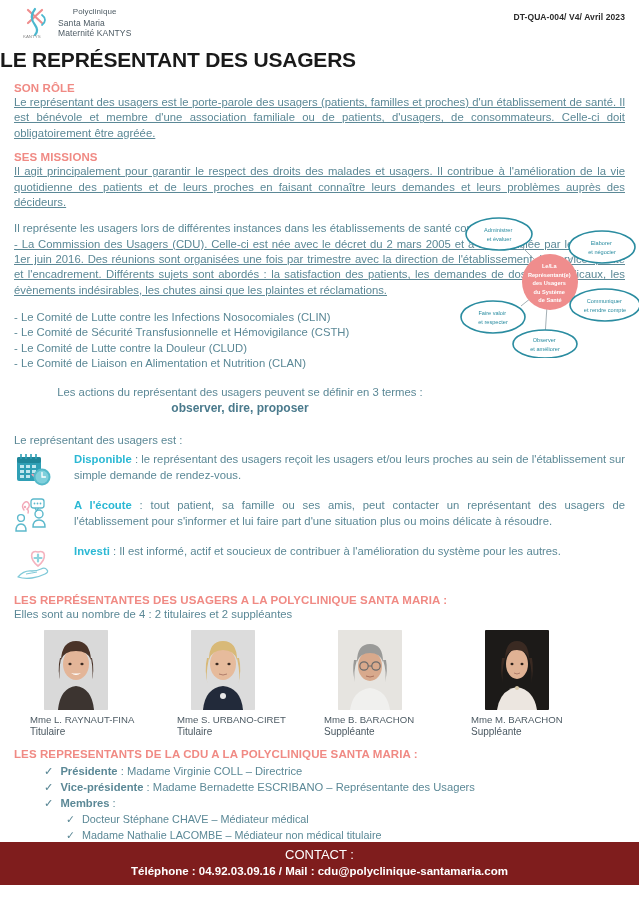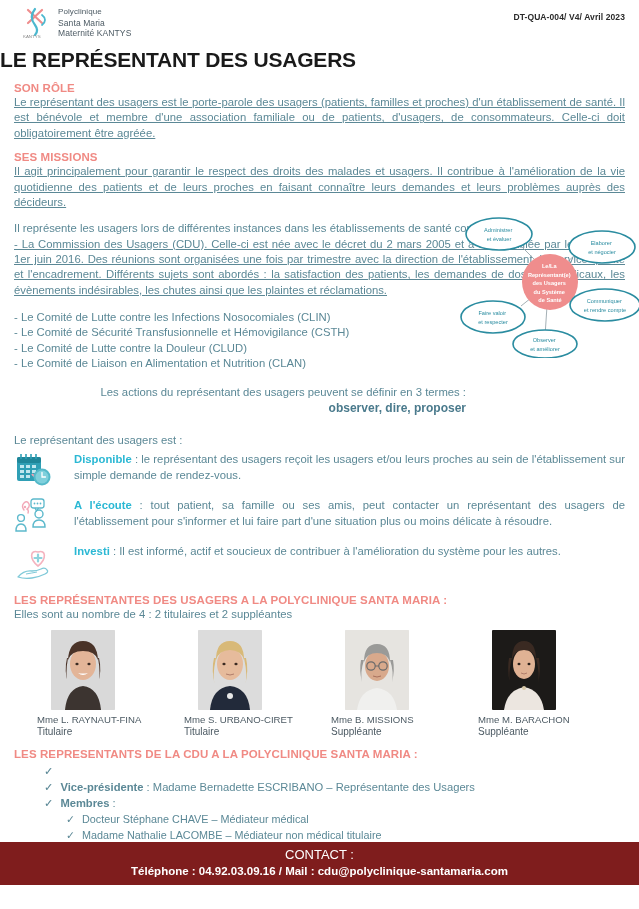--- a/index.html
+++ b/index.html
@@ -16,21 +16,21 @@
   .header { position: relative; height: 46px; }
   .logo-block {
     position: absolute; left: 22px; top: 6px;
     display: flex; align-items: flex-start; gap: 6px;
   }
   .logo-mark { width: 30px; height: 34px; position: relative; }
   .logo-text {
     font-size: 8.5px; line-height: 10.5px;
     color: #4c5a63; letter-spacing: .1px; padding-top: 1px;
   }
-  .logo-text div:first-child { font-size: 8px; }
+  .logo-text div:first-child { font-size: 8px; text-align: center; }
   .doc-ref {
     position: absolute; right: 14px; top: 12px;
     font-size: 8.5px; color: #2b2b2b; font-weight: 700; letter-spacing: .1px; text-align: center;
   }
 
   
   .doc-title {
     font-size: 21px; font-weight: 700;
     color: #1a1a1a; letter-spacing: -.2px; margin-top: 2px;
   }
@@ -44,21 +44,21 @@
   p.para {
     font-size: 11.3px; line-height: 15.4px; color: #5b8896;
     text-align: justify; margin-bottom: 0; text-decoration: underline;
   }
   .gap { height: 11px; }
   .list-line { font-size: 11.3px; line-height: 15.2px; color: #5b8896; }
   .committees { margin-top: 12px; }
   .narrow { width: 452px; }
 
   .three-terms {
-    text-align: right; font-size: 11.3px; line-height: 16px;
+    text-align: center; font-size: 11.3px; line-height: 16px;
     color: #5b8896; width: 452px; margin-top: 13px;
   }
   .three-terms b { font-weight: 700; font-size: 12px; color: #4a7a8c; }
 
   
   .diagram {
     position: absolute; right: -2px; top: 128px;
     width: 182px; height: 148px;
   }
   .diagram svg { display: block; }
@@ -68,21 +68,21 @@
   .quality { display: flex; gap: 14px; margin-top: 6px; align-items: flex-start; }
   .q-icon { width: 46px; flex: 0 0 46px; height: 40px; }
   .q-text {
     flex: 1; font-size: 11.3px; line-height: 15.6px;
     color: #5b8896; text-align: justify;
   }
   .q-key { color: #2bb8d4; font-weight: 700; }
 
   
   .reps-intro { font-size: 11.3px; color: #5b8896; margin-top: 2px; }
-  .photos { display: flex; margin-top: 10px; padding-left: 16px; justify-content: flex-end; }
+  .photos { display: flex; margin-top: 10px; padding-left: 16px; }
   .photo-cell { width: 147px; }
   .photo {
     width: 64px; height: 80px; border-radius: 1px;
     margin-left: 14px; position: relative; overflow: hidden;
     background: #e9e9e9;
   }
   .photo svg { display: block; }
   .rep-name { font-size: 9.6px; color: #4c5a63; margin-top: 4px; line-height: 12px; }
   .rep-role { font-size: 10px; color: #4c5a63; line-height: 12px; }
 
@@ -331,21 +331,21 @@
             <path d="M19 30 q-4 12 -2 22 q-3 -12 -1 -22 z" fill="#9a9a98"></path>
             <path d="M45 30 q4 12 2 22 q3 -12 1 -22 z" fill="#9a9a98"></path>
             <g fill="none" stroke="#6b6b6b" stroke-width="1.2">
               <circle cx="26" cy="36" r="4.2"></circle>
                 <circle cx="38" cy="36" r="4.2"></circle>
               <line x1="30" y1="36" x2="34" y2="36"></line>
             </g>
             <path d="M28 46 q4 2 8 0" stroke="#a8705c" stroke-width="1" fill="none"></path>
           </svg>
         </div>
-        <div class="rep-name">Mme B. MISSIONS</div>
+        <div class="rep-name">Mme B. BARACHON</div>
         <div class="rep-role">Suppléante</div>
       </div>
 
       <div class="photo-cell">
         <div class="photo">
           <svg width="64" height="80" viewBox="0 0 64 80">
             <rect width="64" height="80" fill="#1c1a18"></rect>
             <path d="M12 80 q3 -20 20 -23 q17 3 20 23 z" fill="#ece6e0"></path>
             <ellipse cx="32" cy="34" rx="11" ry="15" fill="#e0b294"></ellipse>
             <path d="M20 30 q0 -19 12 -19 q12 0 12 19 q-2 -10 -12 -10 q-10 0 -12 10 z" fill="#3a2a22"></path>
@@ -359,20 +359,21 @@
         </div>
         <div class="rep-name">Mme M. BARACHON</div>
         <div class="rep-role">Suppléante</div>
       </div>
     </div>
 
     <div class="section-head">LES REPRESENTANTS DE LA CDU A LA POLYCLINIQUE SANTA MARIA :</div>
     <div class="cdu-list">
       <div class="cdu-item">
         <span class="check">✓</span>
+        <span><b>Présidente</b><span> : Madame Virginie COLL – Directrice</span></span>
       </div>
       <div class="cdu-item">
         <span class="check">✓</span>
         <span><b>Vice-présidente</b><span> : Madame Bernadette ESCRIBANO – Représentante des Usagers</span></span>
       </div>
       <div class="cdu-item">
         <span class="check">✓</span>
         <span><b>Membres</b><span> :</span></span>
       </div>
       <div class="cdu-item sub">

